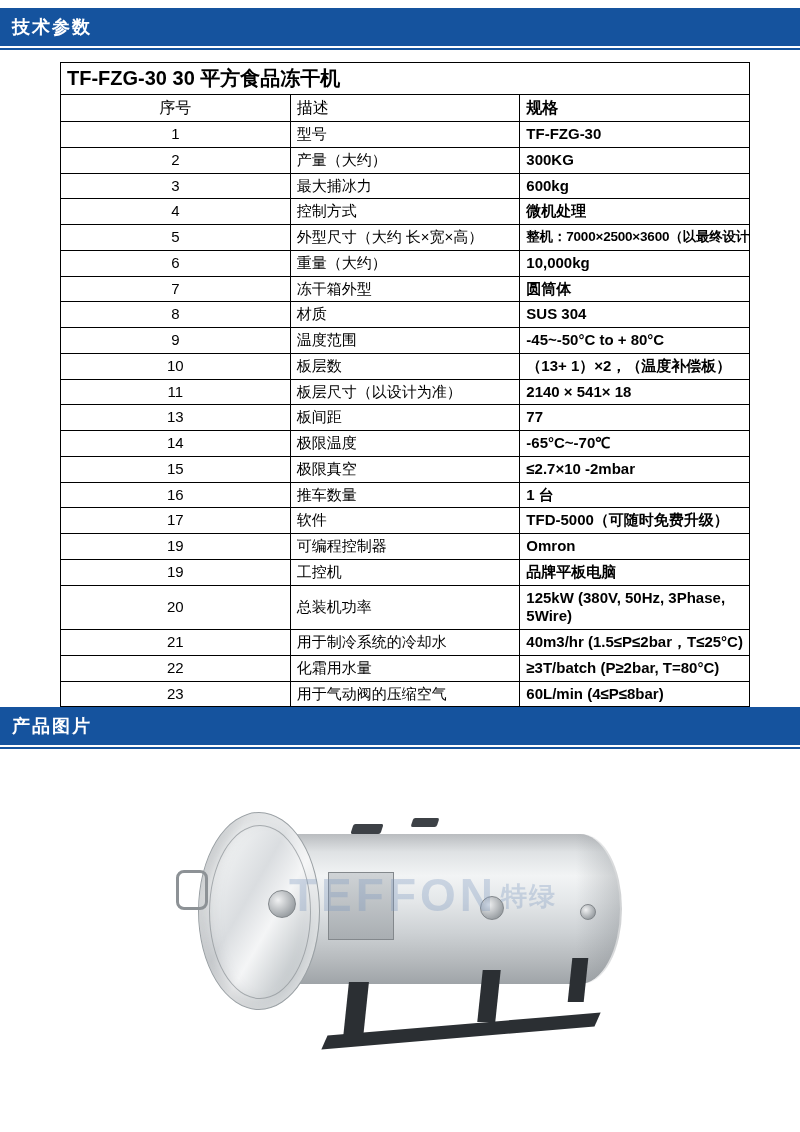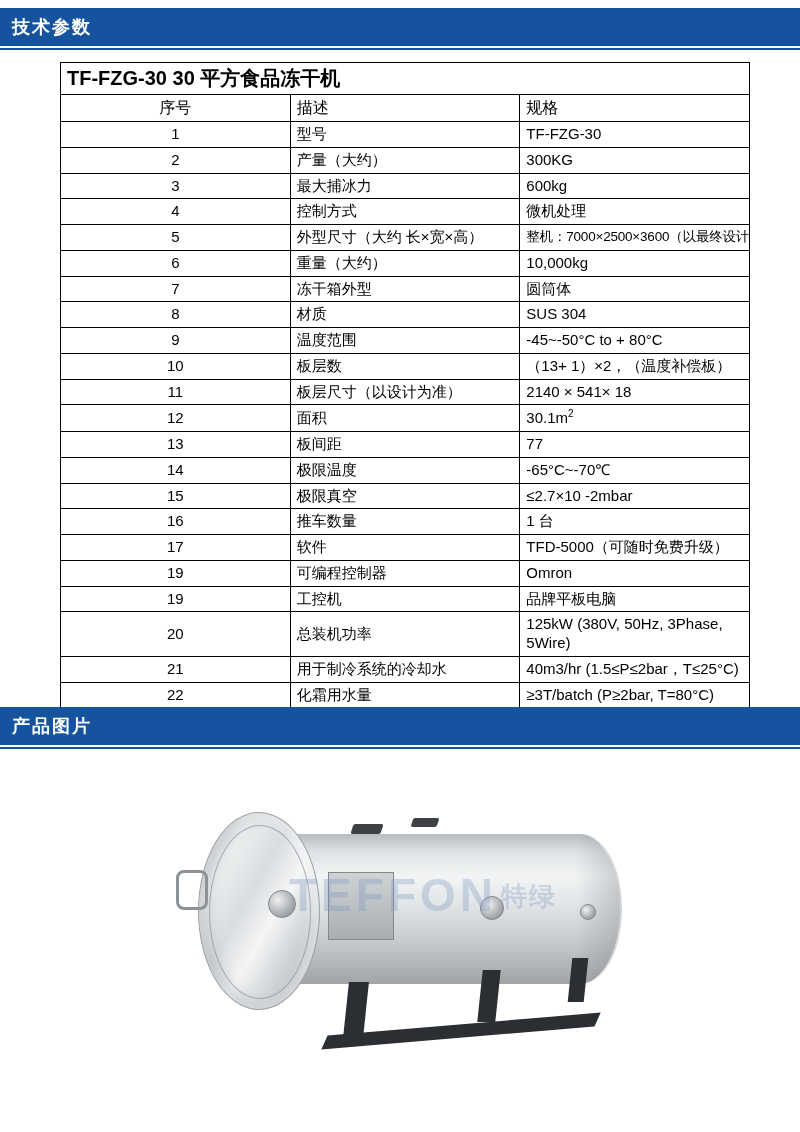--- a/index.html
+++ b/index.html
@@ -69,21 +69,21 @@
     font-size: 15px;
   }
   table.spec td, table.spec th {
     border: 1px solid #000;
     padding: 3px 6px;
     vertical-align: middle;
     line-height: 1.25;
   }
   table.spec .c-idx { width: 58px; text-align: center; }
   table.spec .c-desc { width: 232px; text-align: left; }
-  table.spec .c-val { width: 398px; text-align: left; }
+  table.spec .c-val { width: 398px; text-align: left; font-weight: bold; }
 
   td.title-cell {
     font-weight: bold;
     font-size: 20px;
     padding: 6px 8px;
     text-align: left;
   }
   th.head {
     font-weight: normal;
     font-size: 16px;
@@ -301,25 +301,20 @@
         </tr>
         <tr>
           <td class="c-idx">10</td>
           <td class="c-desc">板层数</td>
           <td class="c-val">（13+ 1）×2，（温度补偿板）</td>
         </tr>
         <tr>
           <td class="c-idx">11</td>
           <td class="c-desc">板层尺寸（以设计为准）</td>
           <td class="c-val">2140 × 541× 18</td>
-        </tr>
-        <tr>
-          <td class="c-idx">12</td>
-          <td class="c-desc">面积</td>
-          <td class="c-val">30.1m<span class="sup">2</span></td>
         </tr>
         <tr>
           <td class="c-idx">13</td>
           <td class="c-desc">板间距</td>
           <td class="c-val">77</td>
         </tr>
         <tr>
           <td class="c-idx">14</td>
           <td class="c-desc">极限温度</td>
           <td class="c-val">-65°C~-70℃</td>

